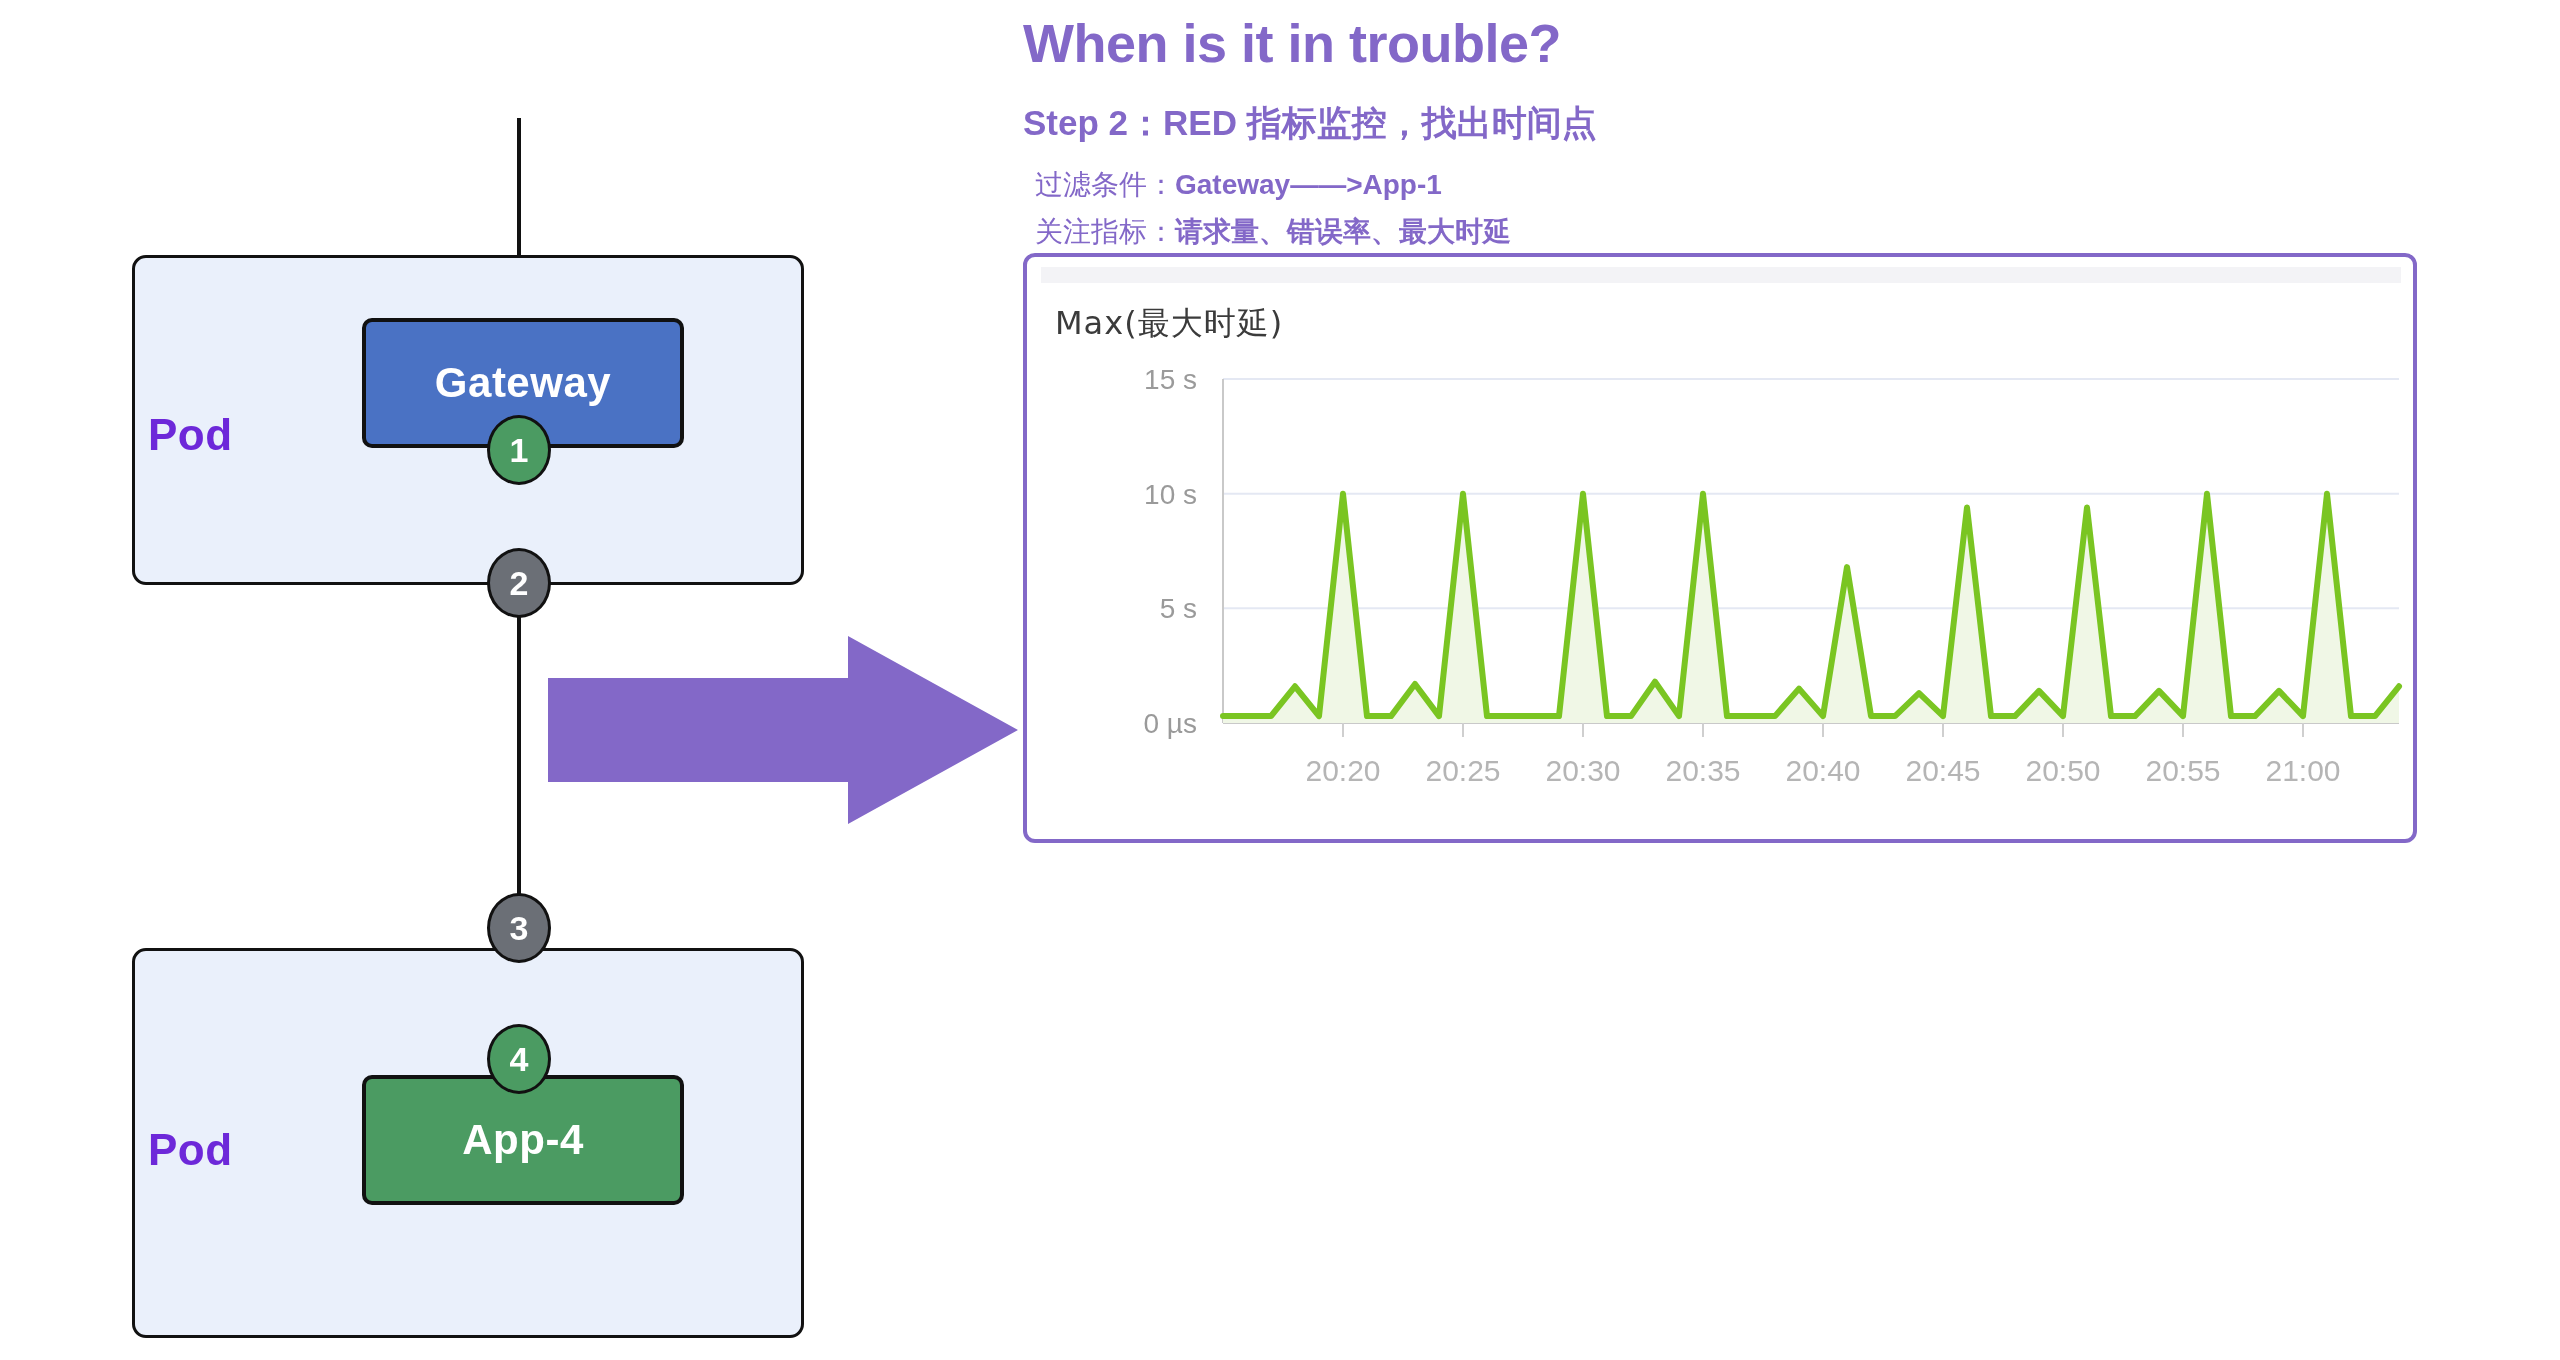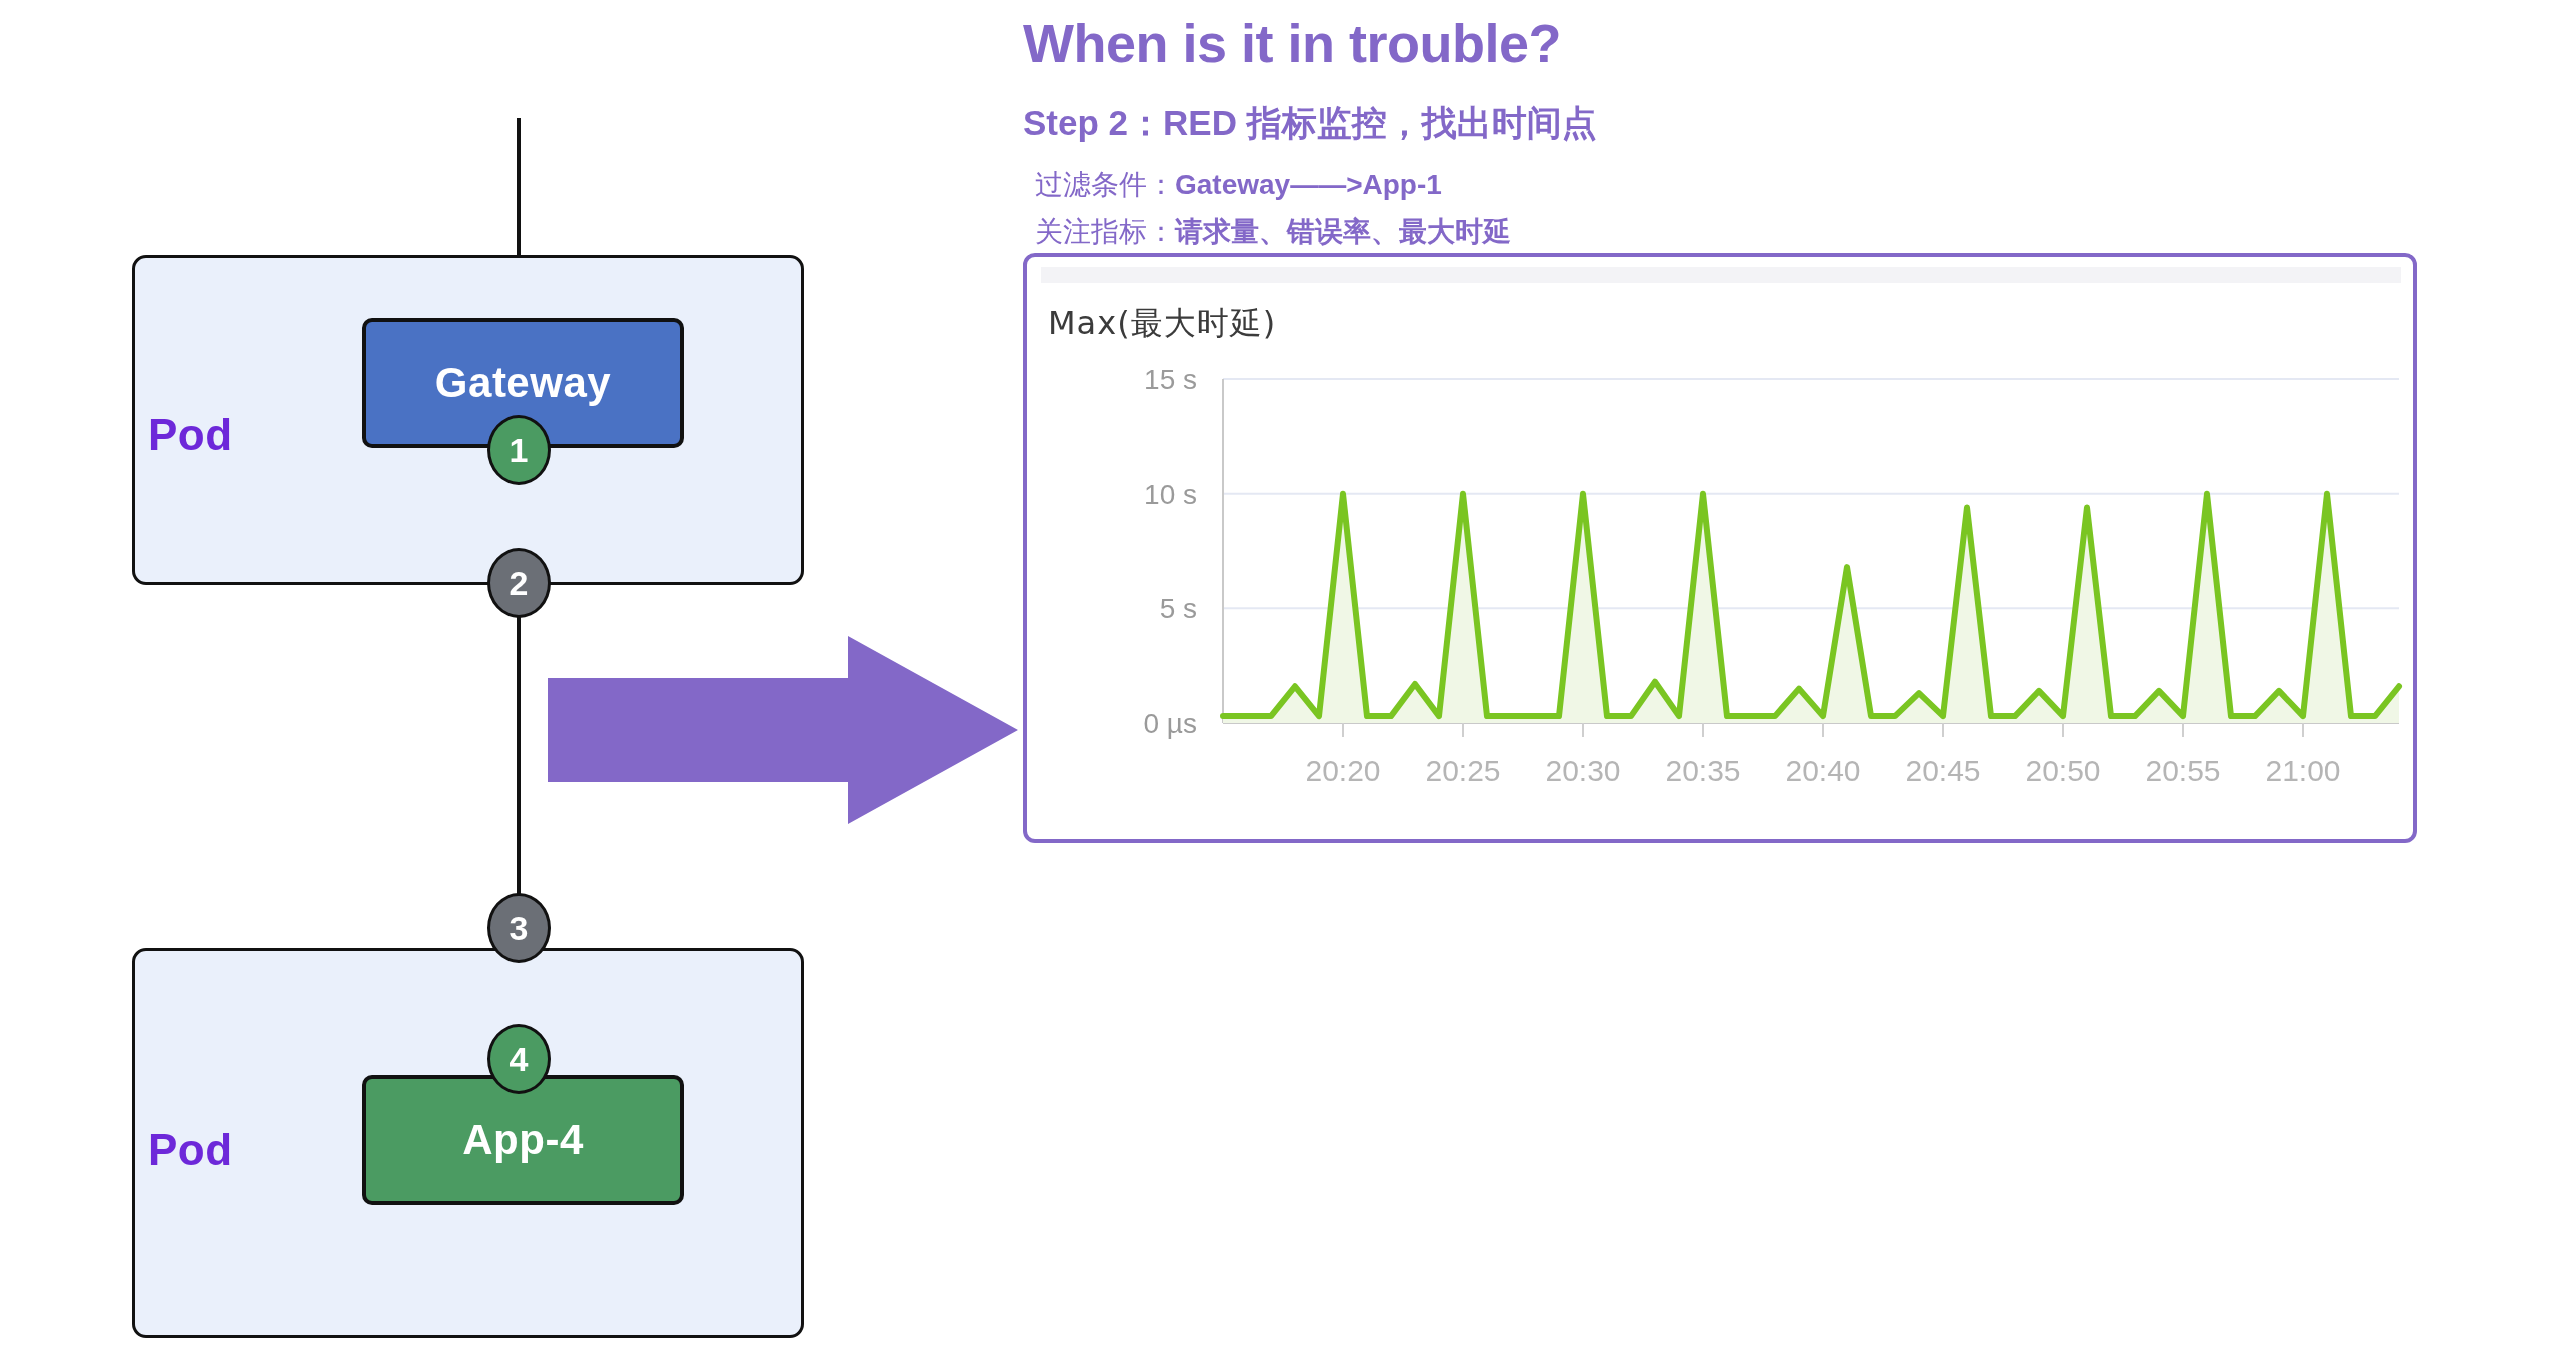--- a/index.html
+++ b/index.html
@@ -155,21 +155,21 @@
     background: #ffffff;
   }
   #card-topstrip {
     position: absolute;
     left: 14px; top: 10px;
     width: 1360px; height: 16px;
     background: #f3f3f6;
   }
   #chart-title {
     position: absolute;
-    left: 21px;
+    left: 28px;
     top: 45px;
     font-size: 32px;
     color: #3b3b3b;
     font-family: "DejaVu Sans", sans-serif;
     letter-spacing: 1px;
     white-space: nowrap;
   }
   #plot-wrap {
     position: absolute;
     left: 0; top: 4px;

